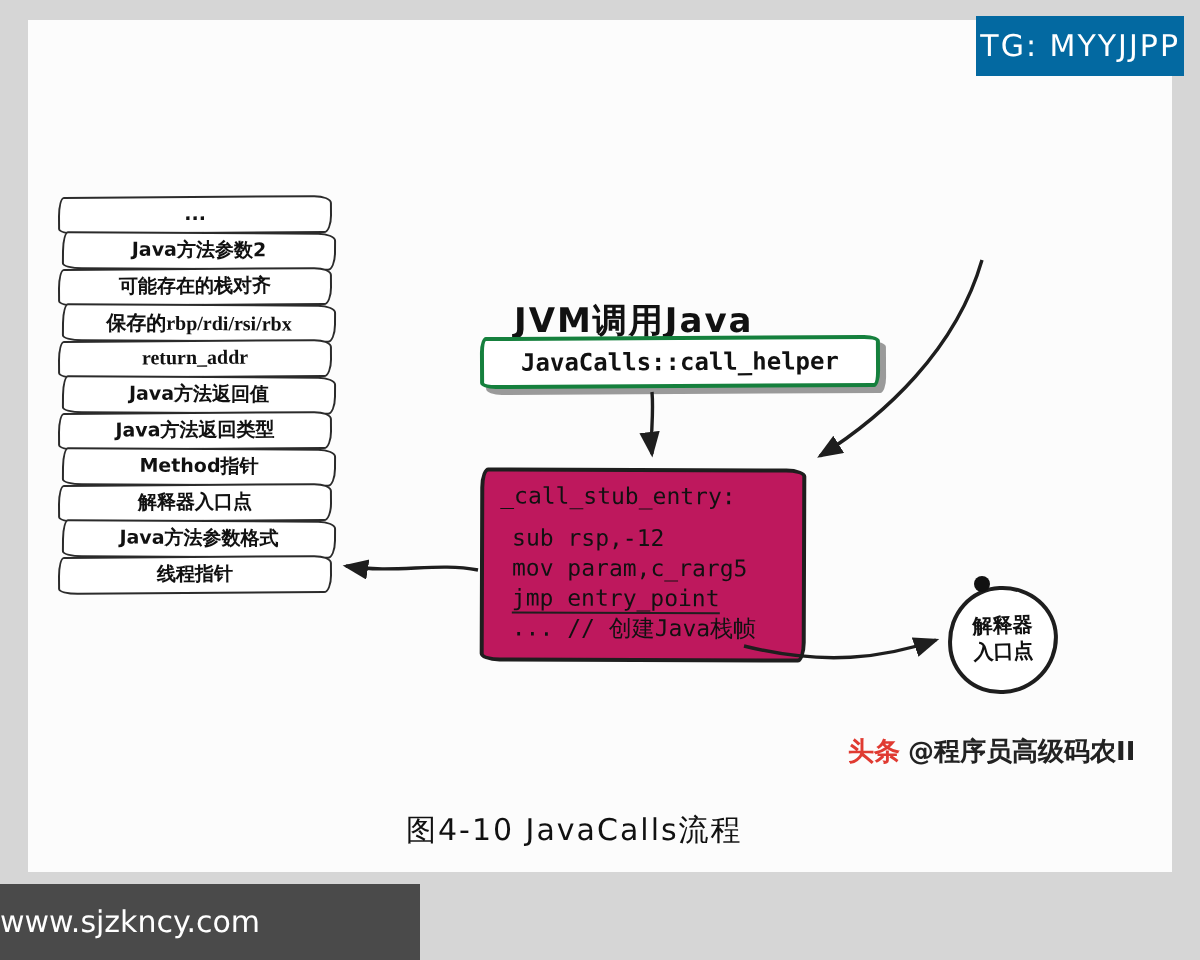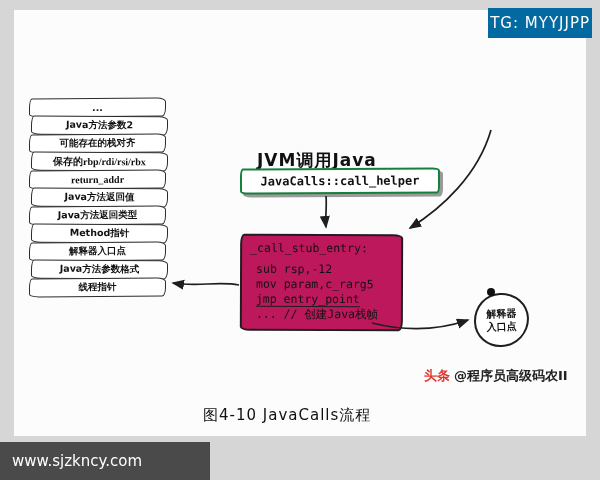--- a/index.html
+++ b/index.html
@@ -4,21 +4,21 @@
 <style>
   * { margin:0; padding:0; box-sizing:border-box; }
   body { width:600px; height:480px; font-family:"DejaVu Sans", sans-serif; }
   .page { position:relative; width:600px; height:480px; background:#d6d6d6; overflow:hidden; }
   .panel { position:absolute; left:14px; top:10px; width:572px; height:426px; background:#fcfcfc; }
 
   .tg-badge { position:absolute; right:8px; top:8px; background:#0369a1; color:#fff;
     font-size:15px; letter-spacing:1px; padding:6px 2px; z-index:5; }
 
   .url-bar { position:absolute; left:0; top:442px; width:210px; height:38px; background:#4a4a4a;
-    color:#fff; display:flex; align-items:center; padding-left:12px; font-size:15px; }
+    color:#fff; display:flex; align-items:center; font-size:15px; }
 
   
   .stack { position:absolute; left:30px; top:99px; width:137px; }
   .stack-row { height:19px; background:#fff; border:1.6px solid #2b2b2b; margin-top:-1px;
     display:flex; align-items:center; justify-content:center;
     font-size:9.5px; font-weight:700; color:#111; white-space:nowrap;
     border-radius:3px 9px 4px 10px / 10px 4px 9px 3px; }
   .stack-row:nth-child(odd)  { transform:rotate(-0.4deg) translateX(-1px); }
   .stack-row:nth-child(even) { transform:rotate(0.35deg) translateX(1px); }
   .stack-row.mono { font-family:Liberation Serif, serif; font-size:10px; }

